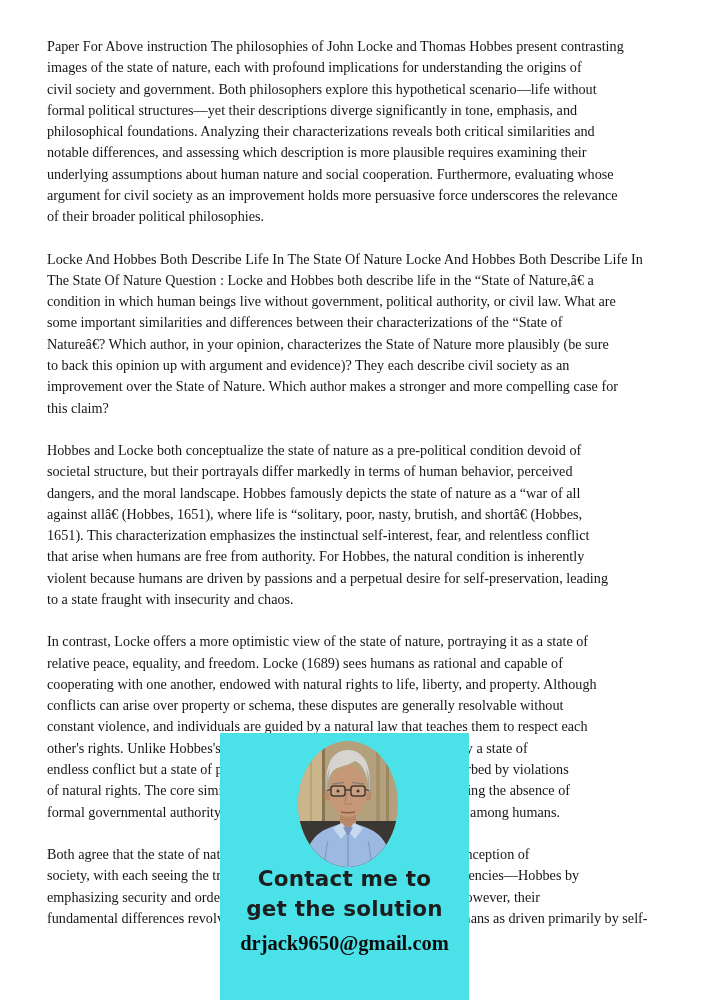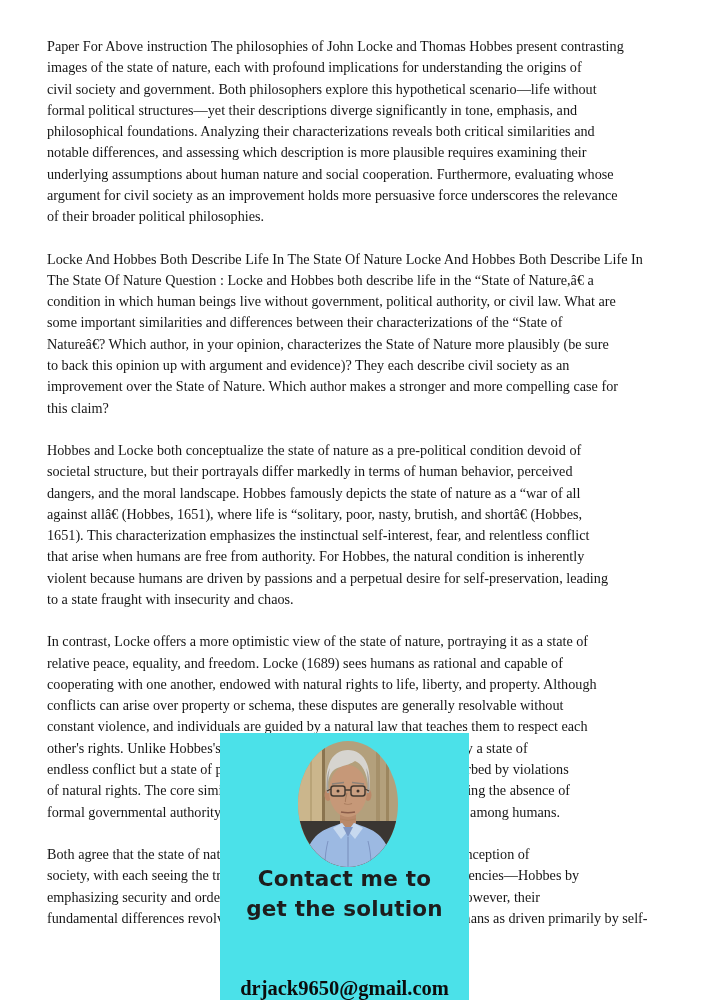--- a/index.html
+++ b/index.html
@@ -44,21 +44,20 @@
     letter-spacing: 0.2px;
   }
   .email {
     position: absolute;
     left: 0; top: 199px; width: 100%;
     text-align: center;
     font-family: "Liberation Serif", serif;
     font-weight: 700;
     font-size: 20.5px;
     color: #0c0c0c;
-    margin-top: 45px;
   }
 </style>
 </head>
 <body>
 
 <div class="doc">
   <p>Paper For Above instruction The philosophies of John Locke and Thomas Hobbes present contrasting
 images of the state of nature, each with profound implications for understanding the origins of
 civil society and government. Both philosophers explore this hypothetical scenario—life without
 formal political structures—yet their descriptions diverge significantly in tone, emphasis, and

